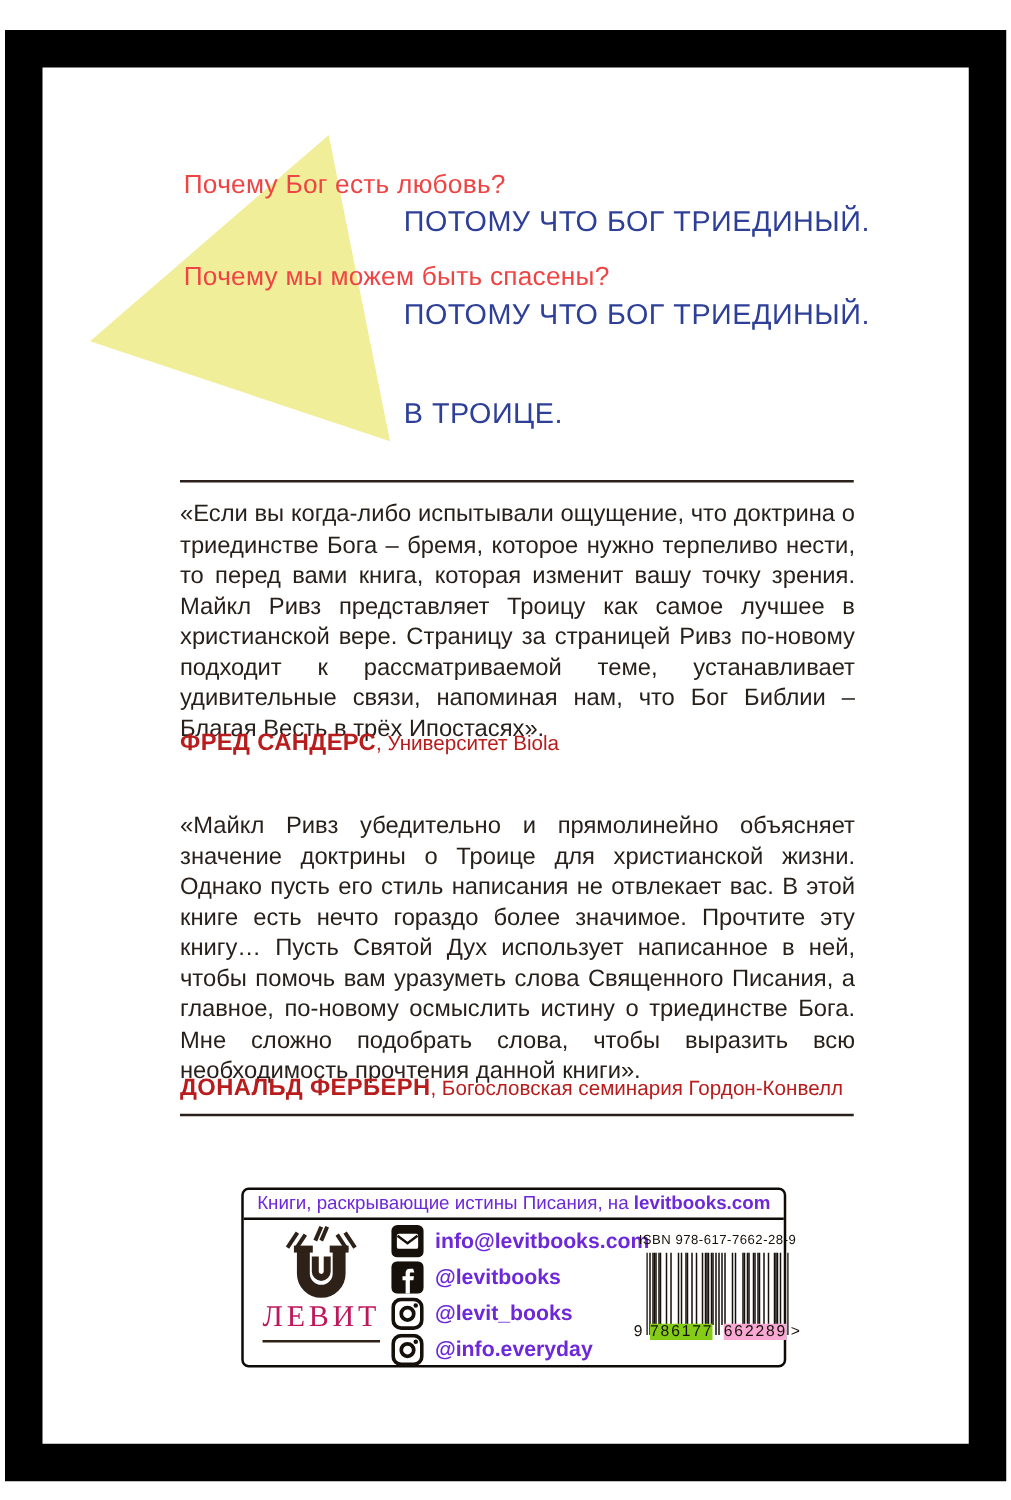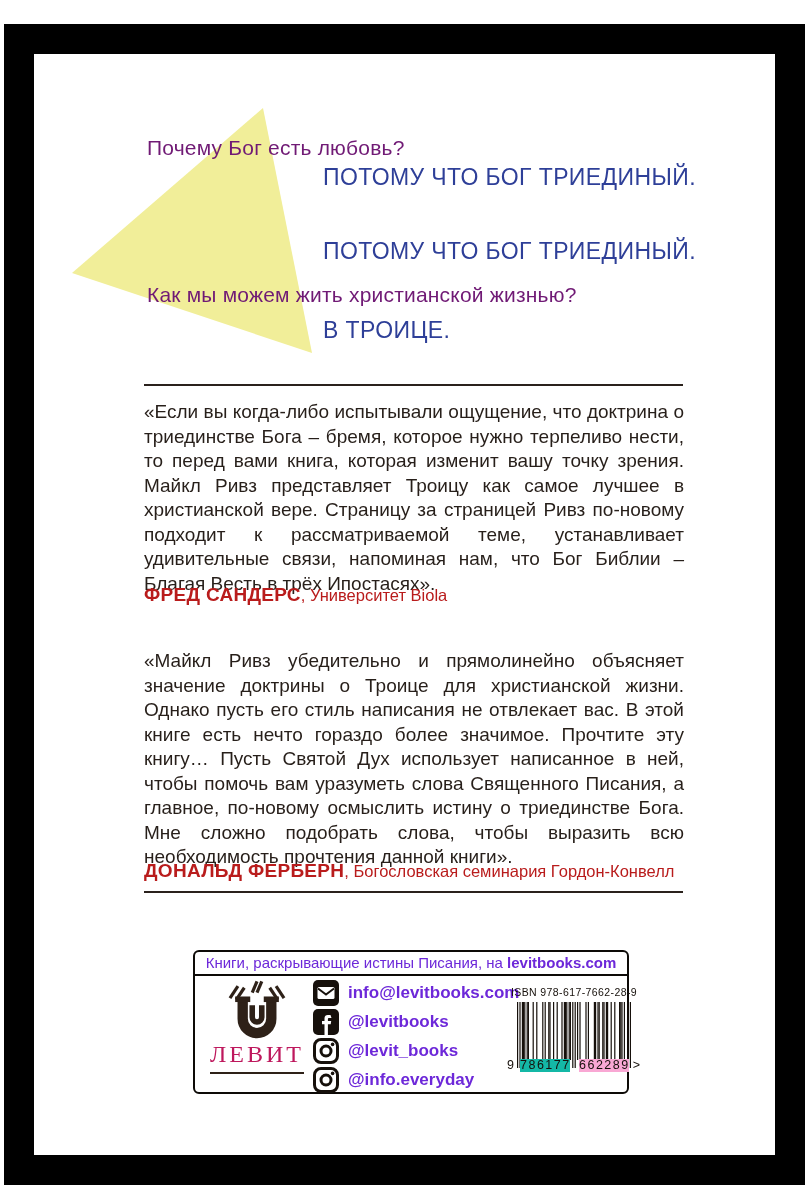--- a/index.html
+++ b/index.html
@@ -14,21 +14,21 @@
   .frame {
     position: absolute; left: 4px; top: 24px;
     width: 801px; height: 1161px;
     border: 30px solid #000000;
     background: transparent;
   }
   .triangle-svg { position: absolute; left: 0; top: 0; width: 809px; height: 1200px; }
 
   
   .q, .a { position: absolute; white-space: nowrap; }
-  .q { left: 147px; font-size: 21px; color: #701a75; letter-spacing: 0.2px; }
+  .q { left: 147px; font-size: 21px; color: #ef4444; letter-spacing: 0.2px; }
   .a { left: 323px; font-size: 23px; color: #2e3f98; letter-spacing: 0.4px; }
   .q1 { top: 136px; } .a1 { top: 164px; }
   .q2 { top: 210px; } .a2 { top: 238px; }
   .q3 { top: 283px; } .a3 { top: 317px; }
 
   
   .rule { position: absolute; left: 144px; width: 539px; height: 2px; background: #2a211c; }
   .rule1 { top: 384px; }
   .rule2 { top: 891px; }
 
@@ -74,39 +74,39 @@
   .ci { width: 26px; height: 26px; margin-right: 9px; flex: 0 0 26px; }
   .cl { font-weight: bold; font-size: 17px; color: #6d28d9; white-space: nowrap; }
 
   .barcode-col { position: absolute; left: 312px; top: 10px; width: 134px; color: #16100b; }
   .isbn { font-size: 10.5px; text-align: center; letter-spacing: 0.4px; white-space: nowrap; }
   #barcode { position: absolute; left: 10px; top: 16px; }
   #barcode rect { fill: #16100b; }
   .bar-digits { position: absolute; left: 10px; top: 73px; width: 114px; height: 14px; font-size: 12.5px; }
   .bar-digits span { position: absolute; top: 0; line-height: 13px; }
   .d9 { left: -10px; }
-  .dg1 { left: 3px; width: 50px; text-align: center; letter-spacing: 1.5px; background: #14b8a6; }
+  .dg1 { left: 3px; width: 50px; text-align: center; letter-spacing: 1.5px; background: #84cc16; }
   .dg2 { left: 62px; width: 50px; text-align: center; letter-spacing: 1.5px; background: #f9a8d4; }
   .darrow { right: -9px; }
 </style>
 </head>
 <body>
 
 <div class="page">
 
   <div class="frame"></div>
 
   <svg class="triangle-svg" viewBox="0 0 809 1200">
     <polygon points="263,108 72,273 312,353" fill="#f1ee99"></polygon>
   </svg>
 
   <div class="q q1">Почему Бог есть любовь?</div>
   <div class="a a1">ПОТОМУ ЧТО БОГ ТРИЕДИНЫЙ.</div>
+  <div class="q q2">Почему мы можем быть спасены?</div>
   <div class="a a2">ПОТОМУ ЧТО БОГ ТРИЕДИНЫЙ.</div>
-  <div class="q q3">Как мы можем жить христианской жизнью?</div>
   <div class="a a3">В ТРОИЦЕ.</div>
 
   <div class="rule rule1"></div>
 
   <p class="quote quote1">«Если вы когда-либо испытывали ощущение, что доктрина о триединстве Бога – бремя, которое нужно терпеливо нести, то перед вами книга, которая изменит вашу точку зрения. Майкл Ривз представляет Троицу как самое лучшее в христианской вере. Страницу за страницей Ривз по-новому подходит к рассматриваемой теме, устанавливает удивительные связи, напоминая нам, что Бог Библии – Благая Весть в трёх Ипостасях».</p>
   <div class="attr attr1"><span class="attr-name">ФРЕД САНДЕРС</span><span class="attr-aff">, Университет Biola</span></div>
 
   <p class="quote quote2">«Майкл Ривз убедительно и прямолинейно объясняет значение доктрины о Троице для христианской жизни. Однако пусть его стиль написания не отвлекает вас. В этой книге есть нечто гораздо более значимое. Прочтите эту книгу… Пусть Святой Дух использует написанное в ней, чтобы помочь вам уразуметь слова Священного Писания, а главное, по-новому осмыслить истину о триединстве Бога. Мне сложно подобрать слова, чтобы выразить всю необходимость прочтения данной книги».</p>
   <div class="attr attr2"><span class="attr-name">ДОНАЛЬД ФЕРБЕРН</span><span class="attr-aff">, Богословская семинария Гордон-Конвелл</span></div>
 

